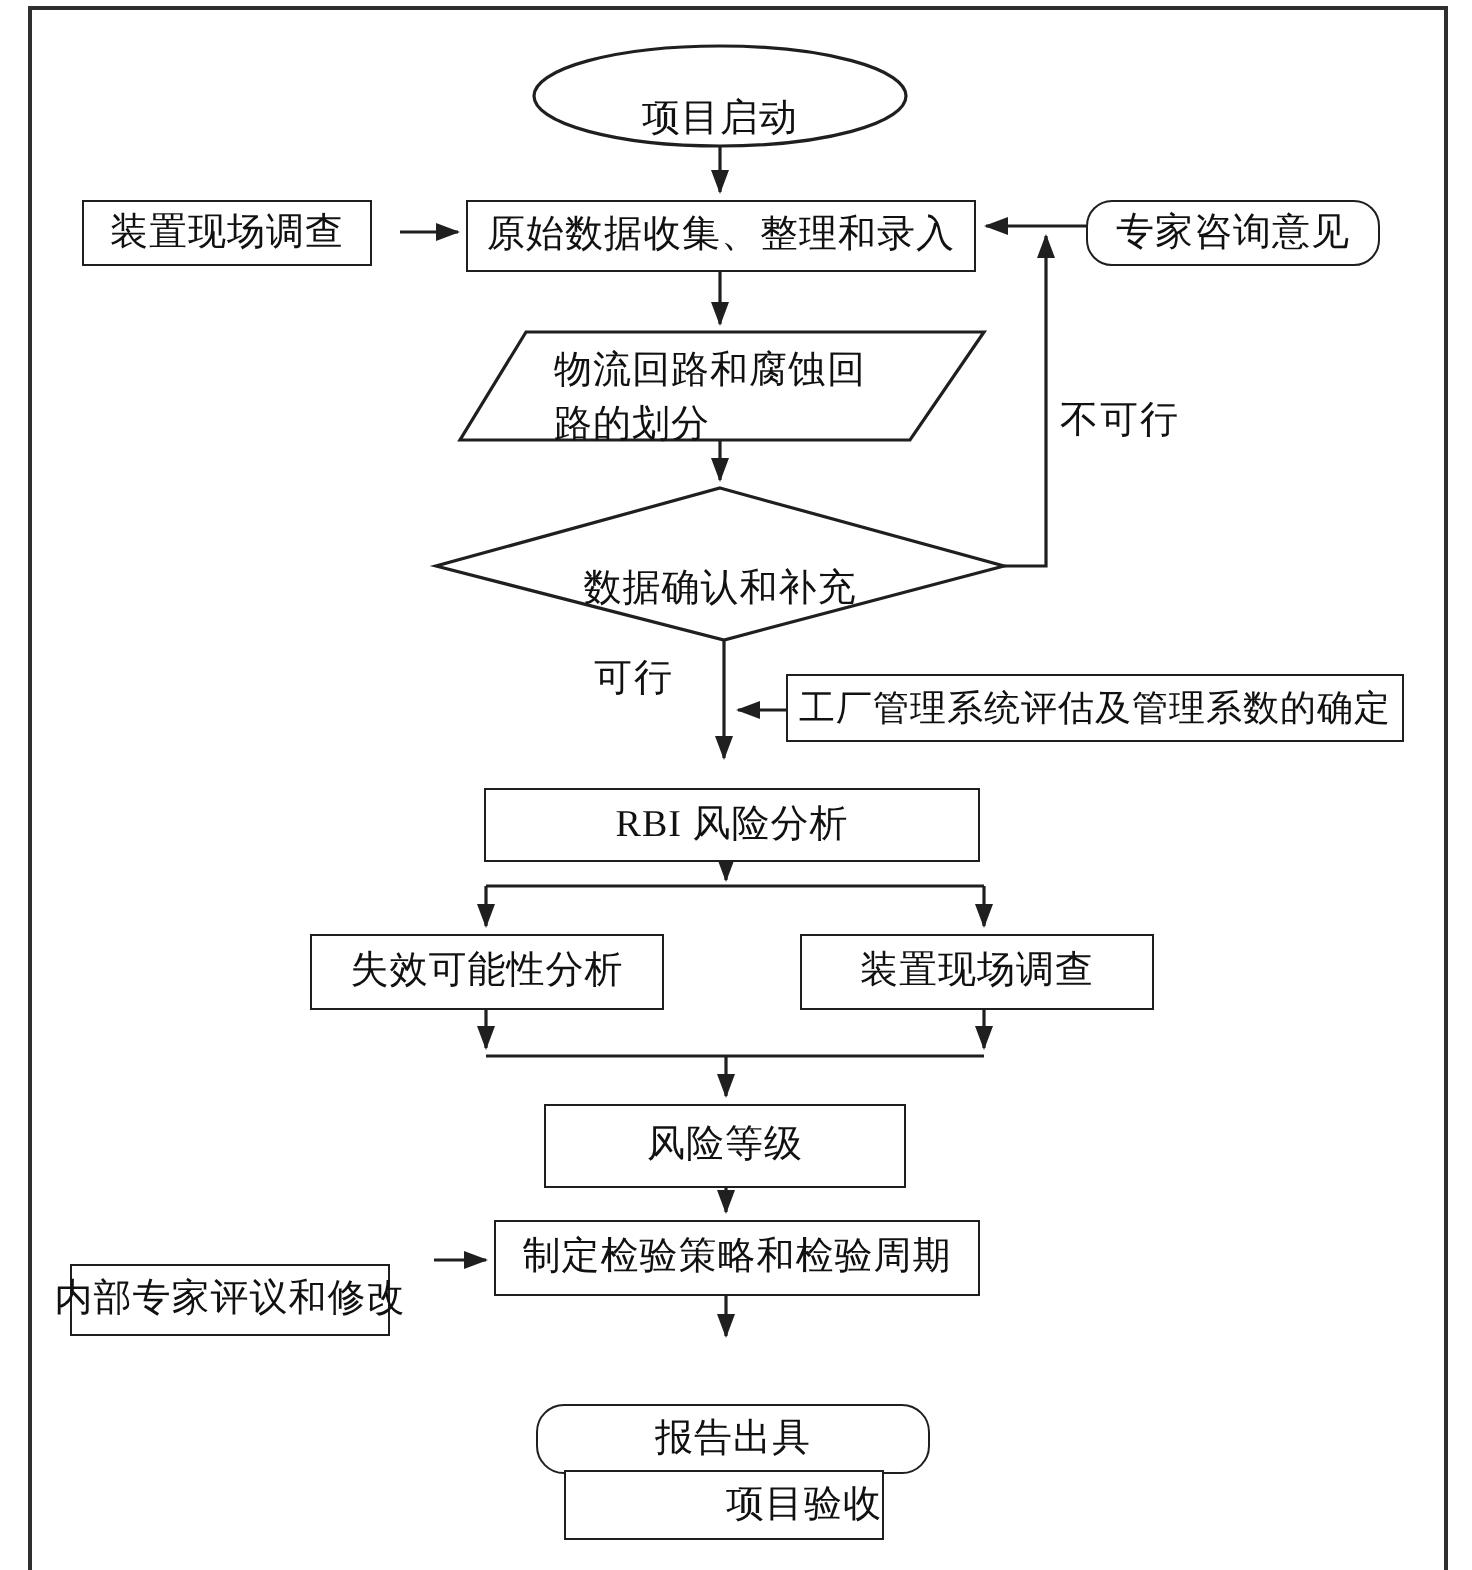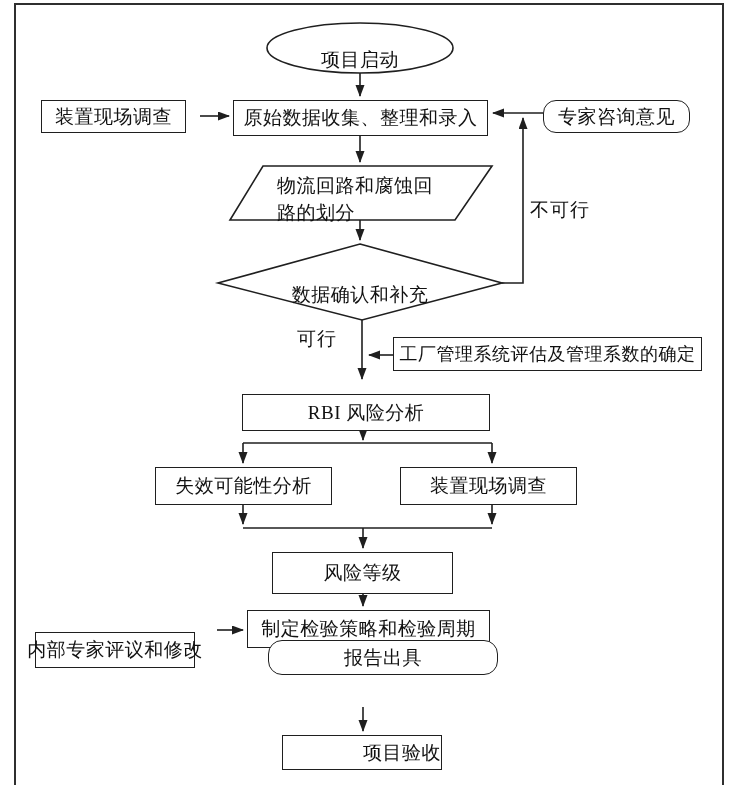--- a/index.html
+++ b/index.html
@@ -128,21 +128,21 @@
   </div>
 
   <div class="node" style="left:35px;top:632px;width:160px;height:36px;">
     <span>内部专家评议和修改</span>
   </div>
 
   <div class="node" style="left:247px;top:610px;width:243px;height:38px;">
     <span>制定检验策略和检验周期</span>
   </div>
 
-  <div class="node" style="left:268px;top:640px;width:230px;height:35px;border-radius:14px;">
+  <div class="node" style="left:268px;top:702px;width:197px;height:35px;border-radius:14px;">
     <span>报告出具</span>
   </div>
 
   <div class="node" style="left:282px;top:735px;width:160px;height:35px;justify-content:flex-end;">
     <span>项目验收</span>
   </div>
 
 </div>
 
 </body></html>

